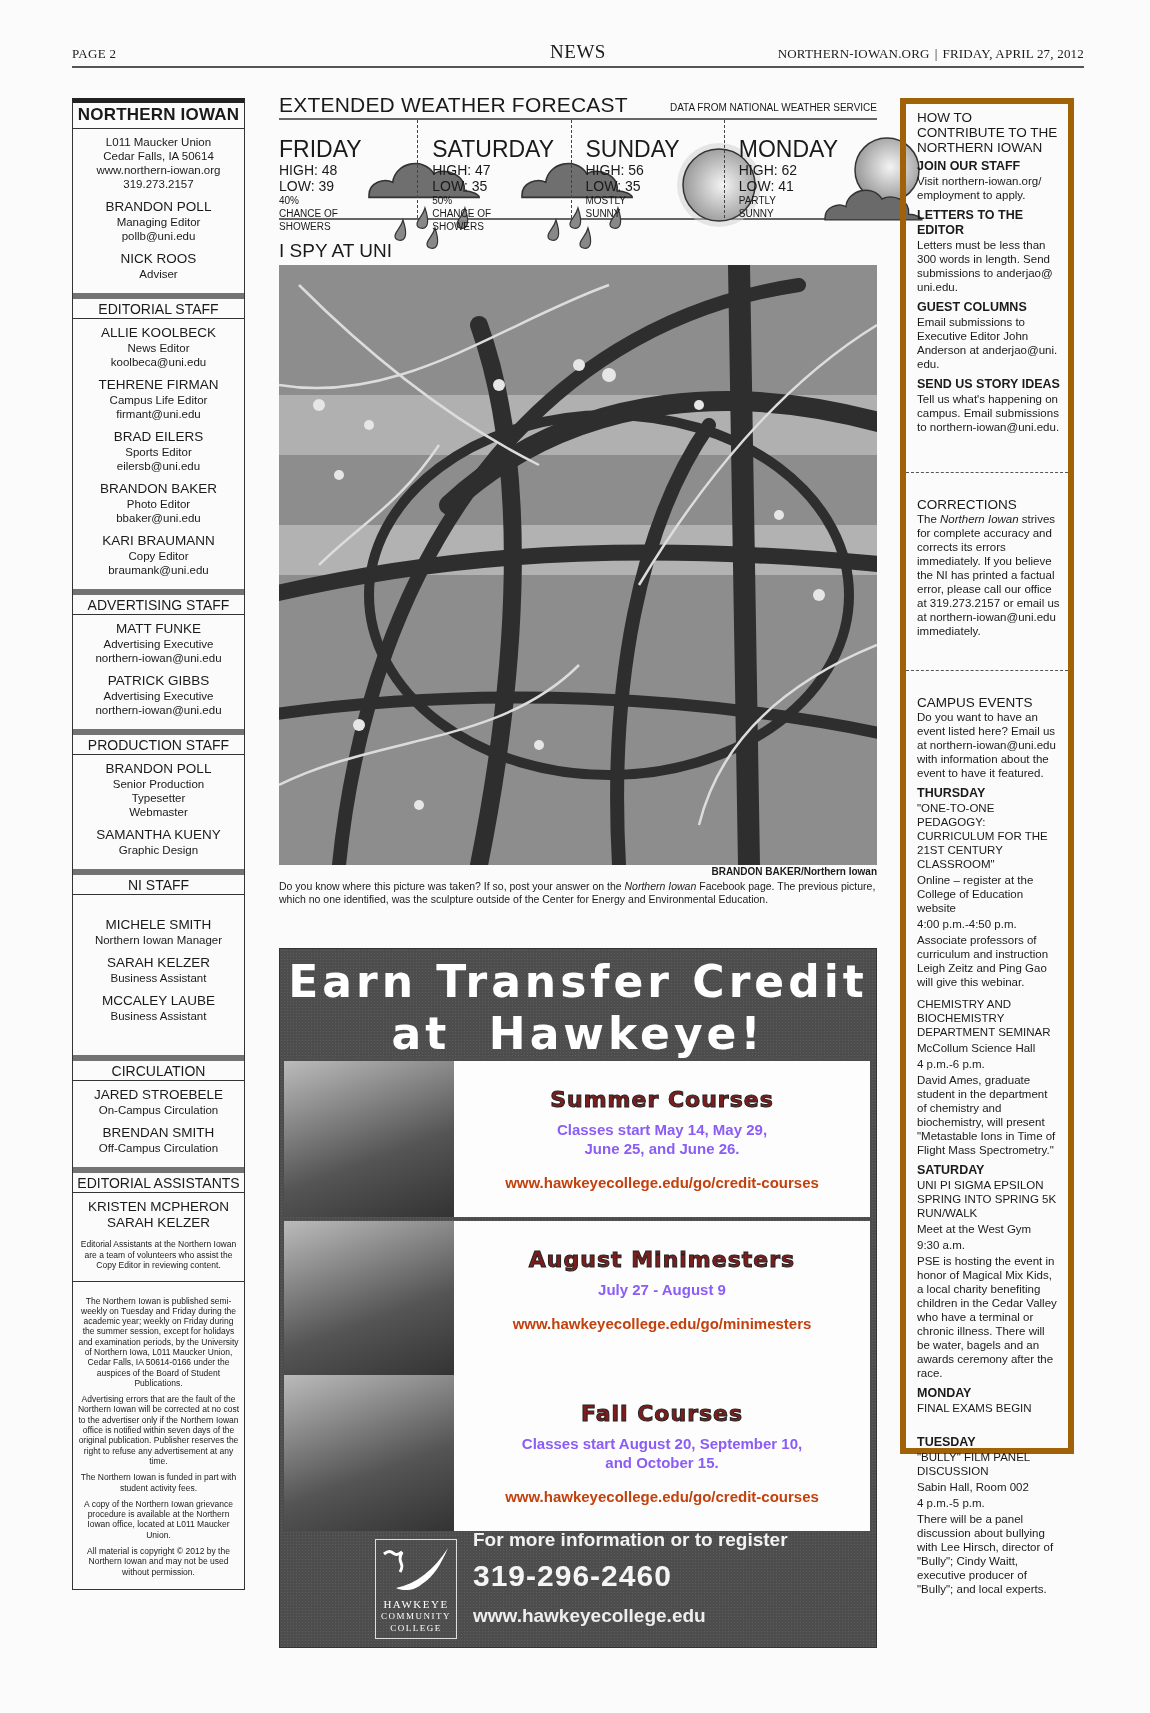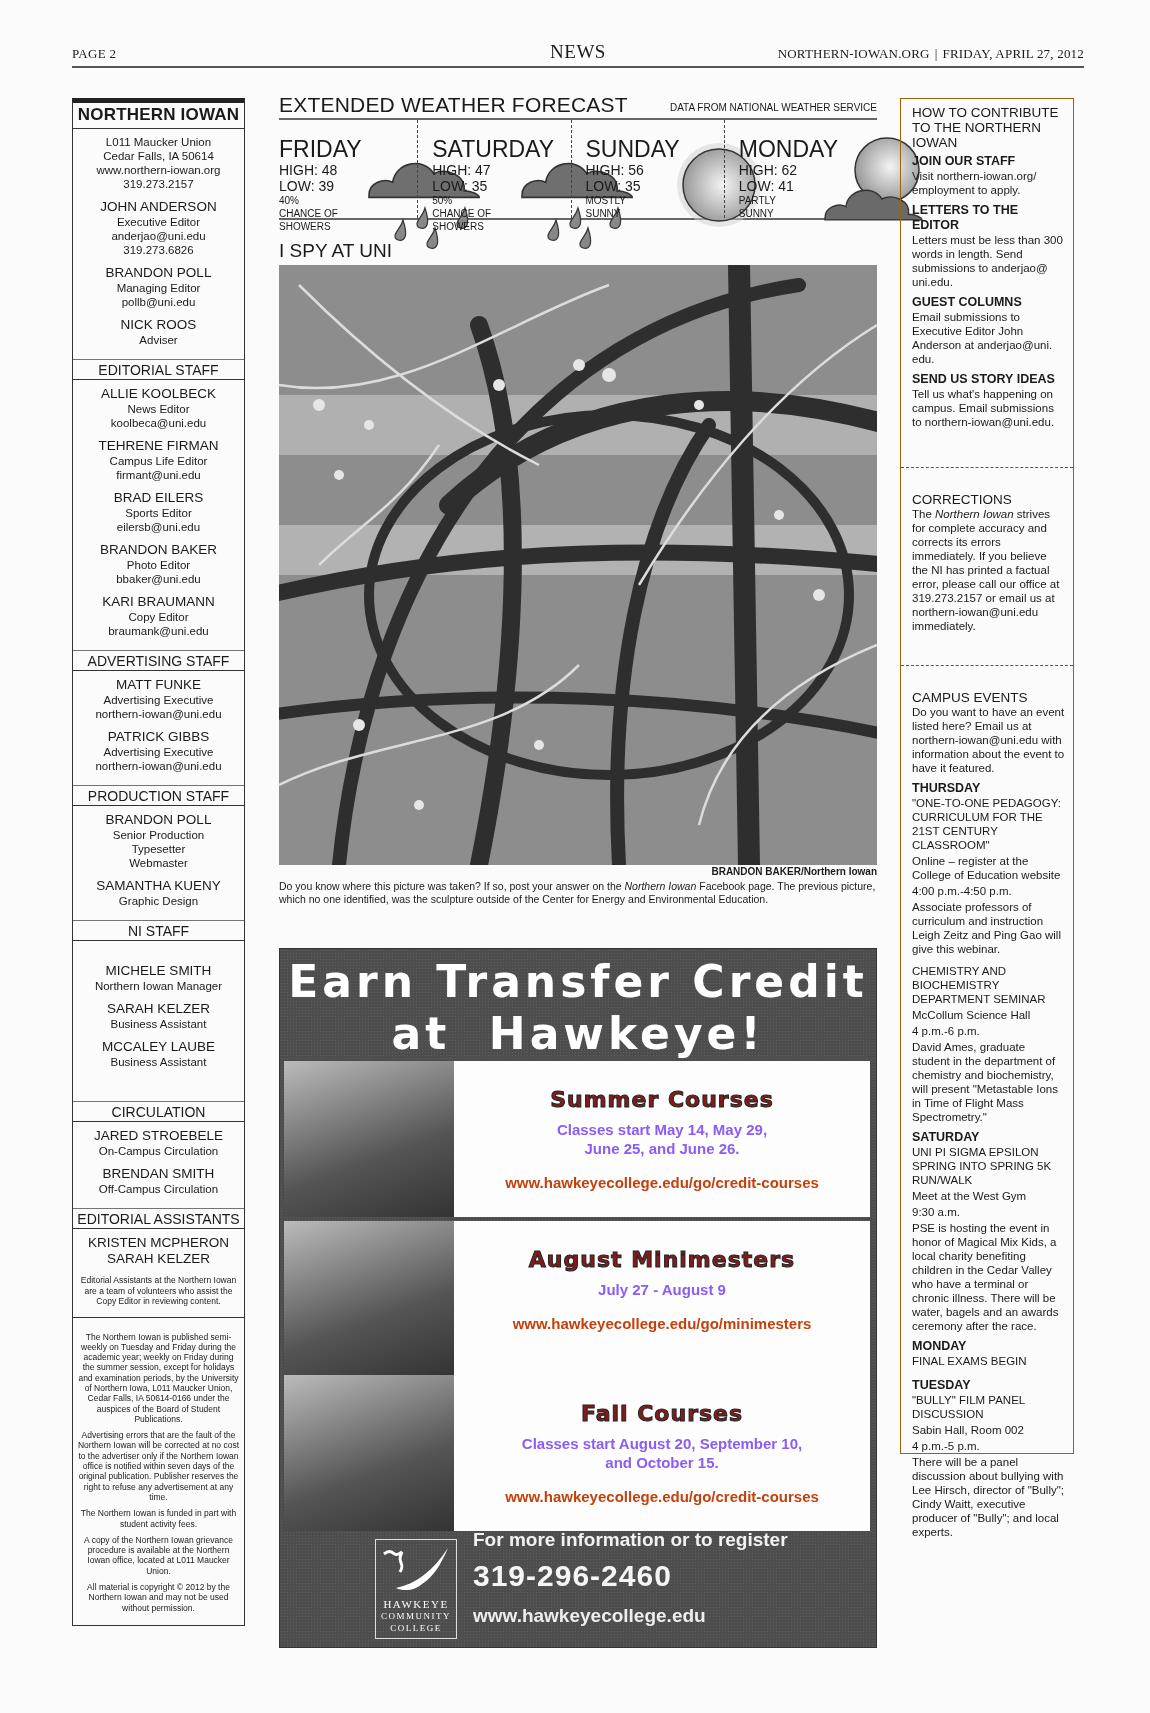--- a/index.html
+++ b/index.html
@@ -10,21 +10,21 @@
   .page-header { position: absolute; left: 72px; top: 46px; width: 1012px; height: 22px; border-bottom: 2px solid #555; }
   .page-header .pg { position: absolute; left: 0; bottom: 4px; font-family: "Liberation Serif", serif; font-size: 13px; letter-spacing: 0.3px; }
   .page-header .sec { position: absolute; left: 0; right: 0; text-align: center; bottom: 3px; font-family: "Liberation Serif", serif; font-size: 19px; letter-spacing: 0.5px; }
   .page-header .site { position: absolute; right: 0; bottom: 4px; font-family: "Liberation Serif", serif; font-size: 13px; letter-spacing: 0.2px; }
   .page-header .site .bar { margin: 0 5px; }
 
   
   .masthead { position: absolute; left: 72px; top: 98px; width: 173px; border: 1px solid #333; border-top: 5px solid #222; text-align: center; }
   .masthead .title { font-size: 17px; font-weight: bold; padding: 2px 0 3px; border-bottom: 1px solid #333; letter-spacing: 0.2px; }
   .masthead .block { padding: 6px 2px 4px; }
-  .masthead .sect-h { font-size: 14px; padding: 2px 0 1px; border-top: 1px solid #737373; border-bottom: 1px solid #333; }
+  .masthead .sect-h { font-size: 14px; padding: 2px 0 1px; border-top: 6px solid #737373; border-bottom: 1px solid #333; }
   .masthead .person { margin-bottom: 8px; }
   .masthead .person .name { font-size: 13.5px; line-height: 16px; }
   .masthead .person .line { font-size: 11.5px; line-height: 14px; }
   .masthead .addr { font-size: 11.5px; line-height: 14px; margin-bottom: 8px; }
   .masthead .small { font-size: 8.5px; line-height: 10.5px; padding: 0 4px; margin-bottom: 6px; }
   .masthead .fineprint { border-top: 1px solid #333; padding: 14px 4px 6px; }
   .masthead .fineprint p { font-size: 8.5px; line-height: 10.3px; margin-bottom: 6px; }
 
   
   .weather { position: absolute; left: 279px; top: 92px; width: 598px; }
@@ -59,21 +59,21 @@
   .ad .panel .pd { font-weight: bold; font-size: 15px; line-height: 19px; margin-top: 8px; color: #8b5cf6; }
   .ad .panel .pu { font-weight: bold; font-size: 15px; margin-top: 16px; color: #c2410c; }
   .ad .footer { position: absolute; left: 0; top: 560px; width: 596px; height: 138px; }
   .ad .logo { position: absolute; left: 95px; top: 30px; width: 82px; height: 100px; border: 1px solid #ddd; color: #fff; text-align: center; }
   .ad .logo .lt { position: absolute; bottom: 4px; width: 100%; font-family: "Liberation Serif", serif; font-size: 11px; line-height: 12px; letter-spacing: 1.5px; }
   .ad .footer .f1 { position: absolute; left: 193px; top: 20px; color: #f2f2f2; font-weight: bold; font-size: 19px; }
   .ad .footer .f2 { position: absolute; left: 193px; top: 50px; color: #f5f5f5; font-weight: bold; font-size: 30px; letter-spacing: 1px; }
   .ad .footer .f3 { position: absolute; left: 193px; top: 96px; color: #eee; font-weight: bold; font-size: 19px; }
 
   
-  .rightcol { position: absolute; left: 900px; top: 98px; width: 174px; height: 1356px; border: 1px solid #a16207; }
+  .rightcol { position: absolute; left: 900px; top: 98px; width: 174px; height: 1356px; border: 6px solid #a16207; }
   .rightcol .sec { padding: 6px 8px 8px 11px; font-size: 11.5px; line-height: 14px; }
   .rightcol .sec-title { font-size: 13.5px; line-height: 15px; }
   .rightcol .bh { font-weight: bold; font-size: 12.5px; line-height: 15px; margin-top: 4px; }
   .rightcol p { margin-bottom: 2px; }
   .rightcol .dash { border-top: 1px dashed #555; margin: 6px 0; height: 0; }
   .rightcol i { font-style: italic; }
 </style>
 </head>
 <body>
 
@@ -88,26 +88,20 @@
 <div class="masthead">
   <div class="title">NORTHERN IOWAN</div>
   <div class="block">
     <div class="addr">
       <div>L011 Maucker Union</div>
       <div>Cedar Falls, IA 50614</div>
       <div>www.northern-iowan.org</div>
       <div>319.273.2157</div>
     </div>
     <div id="top-staff">
-        <div class="person">
-          <div class="name">JOHN ANDERSON</div>
-          <div class="line">Executive Editor</div>
-          <div class="line">anderjao@uni.edu</div>
-          <div class="line">319.273.6826</div>
-        </div>
         <div class="person">
           <div class="name">BRANDON POLL</div>
           <div class="line">Managing Editor</div>
           <div class="line">pollb@uni.edu</div>
         </div>
         <div class="person">
           <div class="name">NICK ROOS</div>
           <div class="line">Adviser</div>
         </div>
       </div>
@@ -465,21 +459,21 @@
             <p>9:30 a.m.</p>
             <p>PSE is hosting the event in honor of Magical Mix Kids, a local charity benefiting children in the Cedar Valley who have a terminal or chronic illness. There will be water, bagels and an awards ceremony after the race.</p>
           </div>
         </div>
         <div style="margin-top: 6px;">
           <div class="bh">MONDAY</div>
           <div>
             <p>FINAL EXAMS BEGIN</p>
           </div>
         </div>
-        <div style="margin-top: 10px;">
+        <div style="margin-top: 20px;">
           <div class="bh">TUESDAY</div>
           <div>
             <p>"BULLY" FILM PANEL DISCUSSION</p>
             <p>Sabin Hall, Room 002</p>
             <p>4 p.m.-5 p.m.</p>
             <p>There will be a panel discussion about bullying with Lee Hirsch, director of "Bully"; Cindy Waitt, executive producer of "Bully"; and local experts.</p>
           </div>
         </div>
       </div>
   </div>

